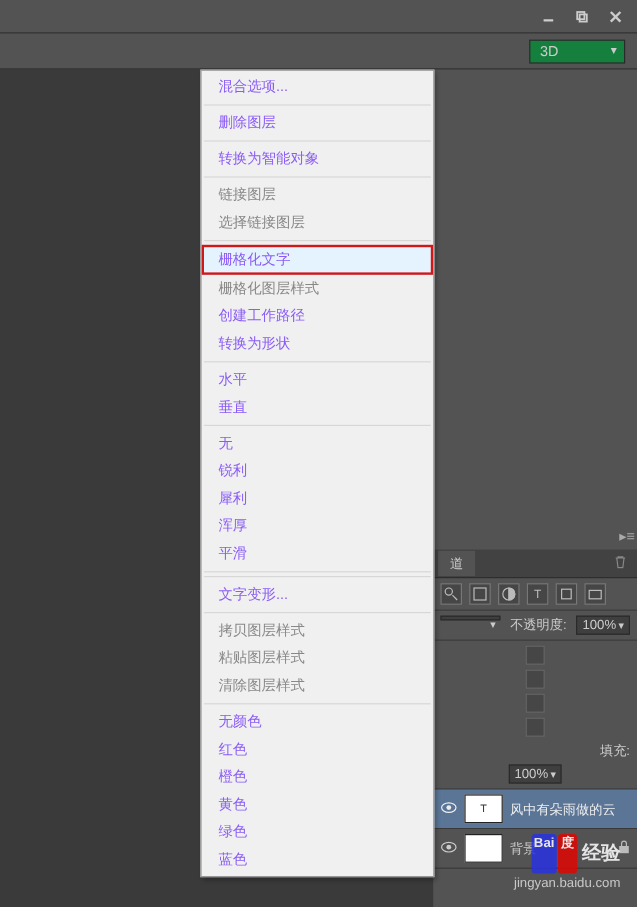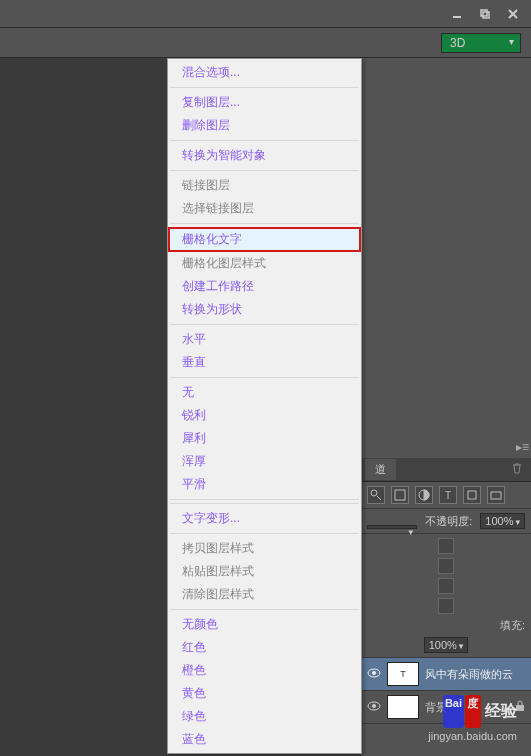--- a/index.html
+++ b/index.html
@@ -25,21 +25,21 @@
 .right-panel { position: absolute; right: 0; top: 58px; width: 170px; bottom: 0; background: #535353; }
 .tabs { height: 24px; background: #424242; display: flex; align-items: center; padding-left: 4px; border-bottom: 1px solid #2a2a2a; position: absolute; top: 400px; width: 170px; }
 .tab { padding: 3px 10px; font-size: 11px; color: #ccc; background: #535353; margin-right: 2px; }
 .trash { position: absolute; right: 8px; top: 4px; color: #888; font-size: 12px; }
 
 .panel-top { position: absolute; top: 424px; width: 170px; }
 .icon-row { display: flex; align-items: center; padding: 4px 6px; gap: 6px; background: #535353; border-bottom: 1px solid #3a3a3a; }
 .icon-sq { width: 18px; height: 18px; border: 1px solid #777; background: #464646; display: flex; align-items: center; justify-content: center; color: #bbb; font-size: 10px; }
 .icon-sq svg { width: 14px; height: 14px; stroke: #bbb; fill: none; }
 
-.opt-row { display: flex; align-items: flex-end; padding: 4px 6px; background: #535353; font-size: 11px; color: #ccc; border-bottom: 1px solid #3a3a3a; justify-content: space-between; }
+.opt-row { display: flex; align-items: flex-start; padding: 4px 6px; background: #535353; font-size: 11px; color: #ccc; border-bottom: 1px solid #3a3a3a; justify-content: space-between; }
 .opt-dd { background: #3f3f3f; border: 1px solid #2a2a2a; color: #ccc; font-size: 11px; padding: 1px 14px 1px 4px; position: relative; min-width: 50px; }
 .opt-dd::after { content: "▾"; position: absolute; right: 3px; font-size: 9px; }
 .pct { background: #3f3f3f; border: 1px solid #2a2a2a; color: #ccc; font-size: 11px; padding: 1px 4px; min-width: 42px; text-align: right; position: relative; }
 .pct::after { content: "▾"; margin-left: 2px; font-size: 9px; }
 
 .lock-row { display: flex; align-items: center; padding: 4px 6px; gap: 4px; background: #535353; border-bottom: 1px solid #3a3a3a; font-size: 11px; color: #ccc; flex-direction: column; }
 .lockbox { width: 16px; height: 16px; border: 1px solid #666; background: #464646; }
 
 .layer { display: flex; align-items: center; padding: 4px 6px; background: #5a7596; color: #eee; font-size: 11px; border-bottom: 1px solid #3a3a3a; }
 .layer.bg { background: #535353; color: #ccc; }
@@ -79,21 +79,20 @@
 
 <div class="toolbar">
   <div class="dropdown">3D</div>
 </div>
 
 <div class="main"></div>
 
 <div class="context-menu" id="ctx">
     <div class="item">混合选项...</div>
     <div class="sep"></div>
-    <div class="item">复制图层...</div>
     <div class="item">删除图层</div>
     <div class="sep"></div>
     <div class="item">转换为智能对象</div>
     <div class="sep"></div>
     <div class="item disabled">链接图层</div>
     <div class="item disabled">选择链接图层</div>
     <div class="sep"></div>
     <div class="item highlight">栅格化文字</div>
     <div class="item disabled">栅格化图层样式</div>
     <div class="item">创建工作路径</div>

